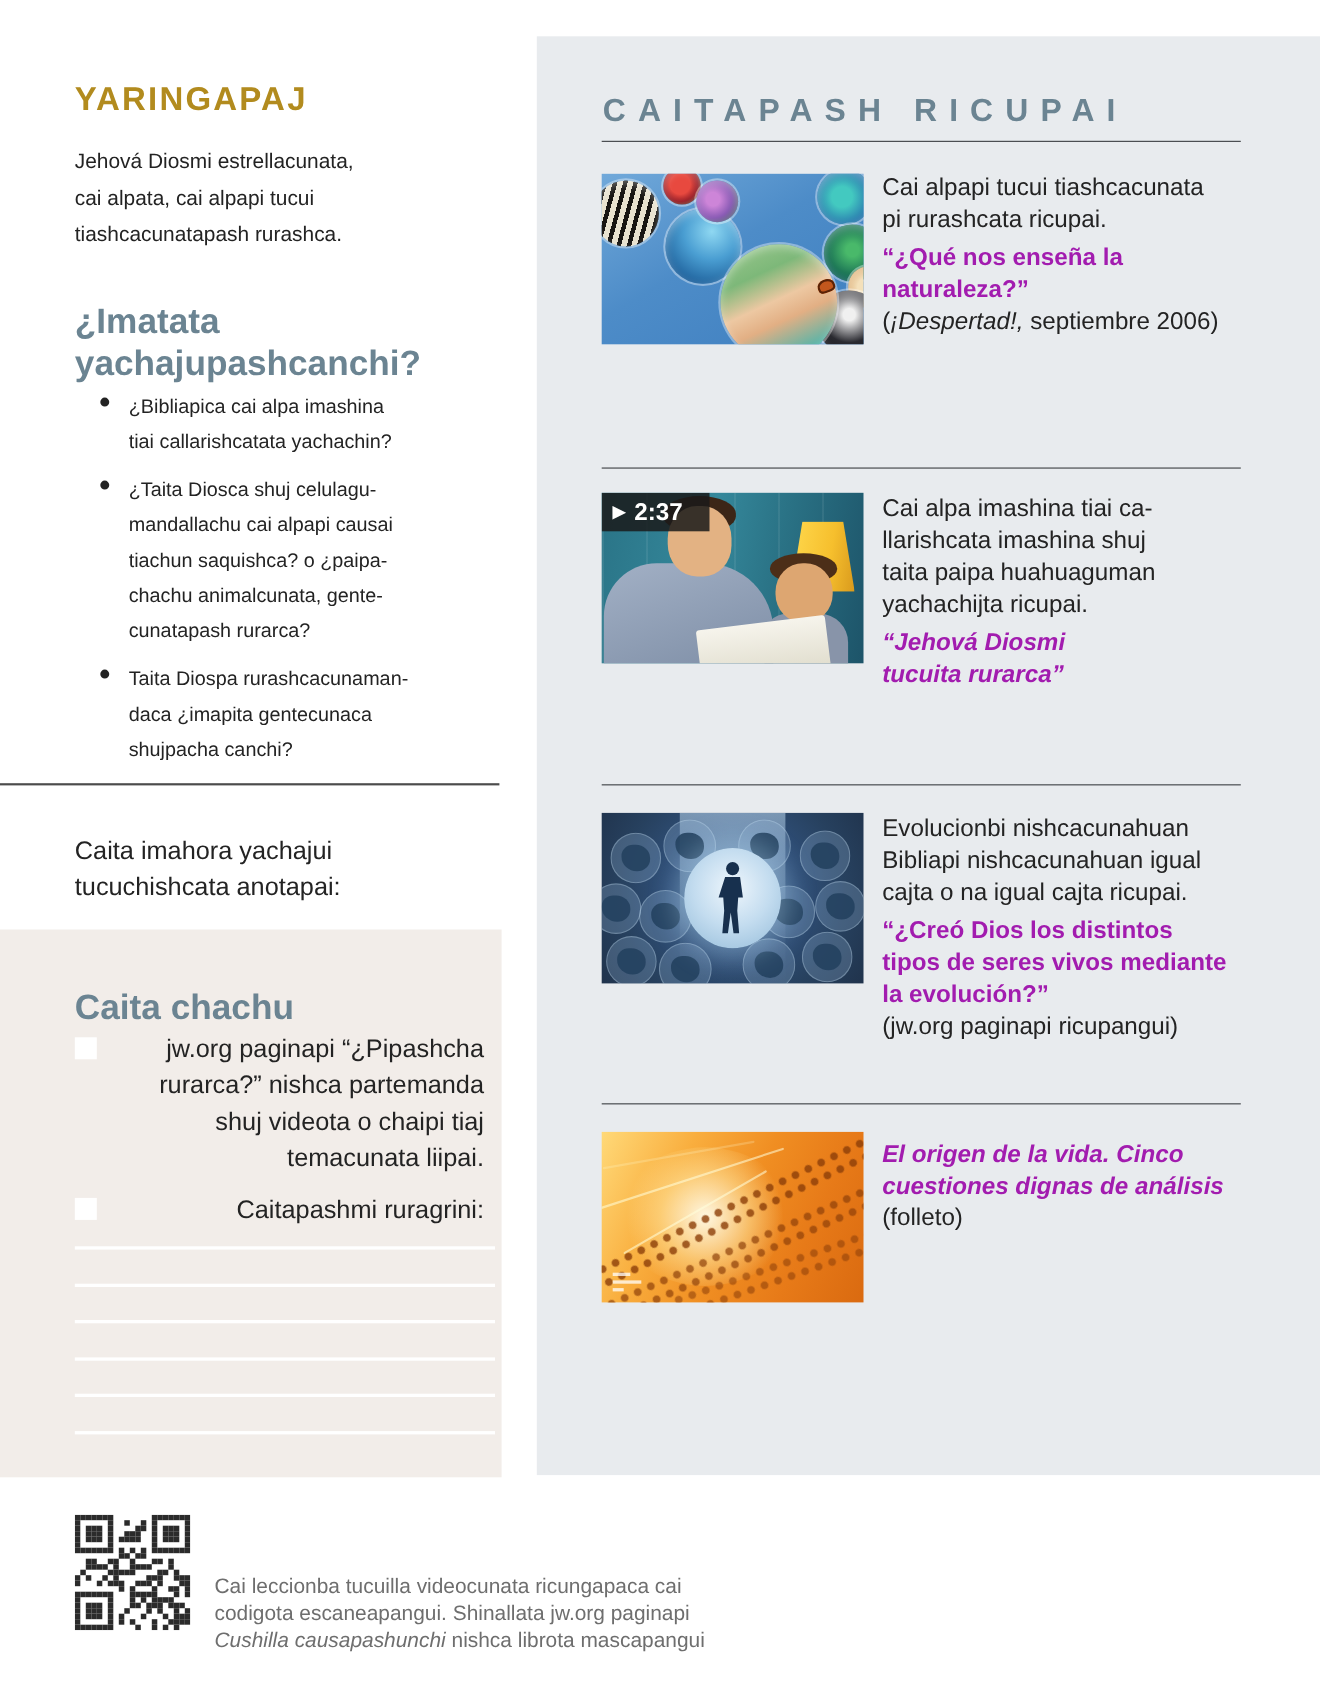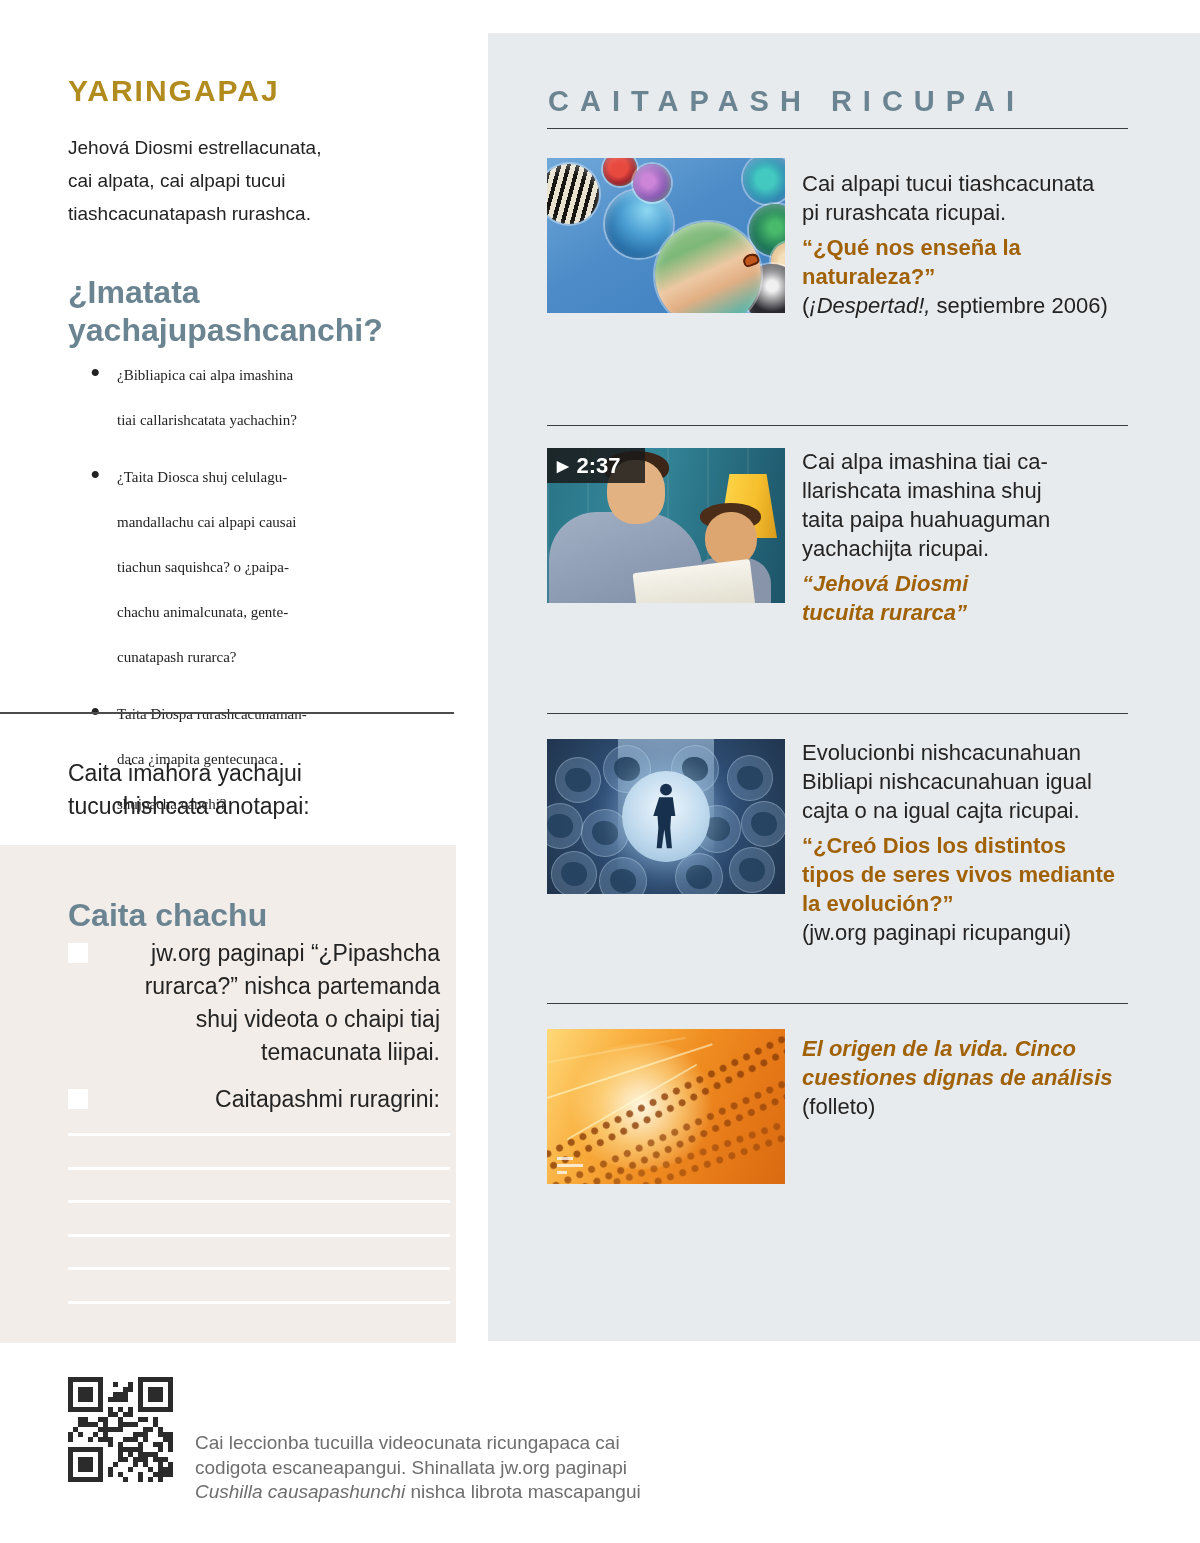--- a/index.html
+++ b/index.html
@@ -11,21 +11,21 @@
 
   
   .recap-heading{position:absolute;left:68px;top:54px;font-size:30px;font-weight:bold;
     letter-spacing:2px;color:#b28b1e;}
   .recap-paragraph{position:absolute;left:68px;top:112px;width:400px;
     font-size:19px;line-height:33px;}
   .learned-heading{position:absolute;left:68px;top:246px;width:420px;
     font-size:32px;line-height:38px;font-weight:bold;color:#6b8492;}
   .bullets{position:absolute;left:90px;top:353px;width:392px;}
   .bullet{position:relative;padding-left:27px;margin-bottom:12px;
-    font-size:15px;line-height:45px;white-space:pre-line;font-family:Liberation Serif, serif;}
+    font-size:18px;line-height:32px;white-space:pre-line;}
   .bullet::before{content:"\2022";position:absolute;left:0;top:-3px;font-size:30px;}
   .left-divider{position:absolute;left:0;top:712px;width:454px;height:2px;background:#4c4c4c;}
   .note-prompt{position:absolute;left:68px;top:734px;width:400px;
     font-size:23px;line-height:33px;}
 
   .action-box{position:absolute;left:0;top:845px;width:456px;height:498px;background:#f2ede9;}
   .action-heading{position:absolute;left:68px;top:25px;font-size:32px;font-weight:bold;color:#6b8492;}
   .tasks{position:absolute;left:68px;top:92px;width:372px;text-align:right;}
   .task{position:relative;padding-left:35px;margin-bottom:14px;
     font-size:23px;line-height:33px;white-space:pre-line;}
@@ -35,22 +35,22 @@
 
   
   .right-panel{position:absolute;left:488px;top:33px;width:712px;height:1308px;background:#e8ebee;}
   .right-heading{position:absolute;left:60px;top:28px;font-size:29px;font-weight:bold;
     letter-spacing:11px;color:#6b8492;white-space:nowrap;text-align:right;}
   .rule{position:absolute;left:59px;width:581px;height:1px;background:#3a3e41;}
   .r1{top:95px}.r2{top:392px}.r3{top:680px}.r4{top:970px}
   .thumb{position:absolute;left:59px;width:238px;height:155px;overflow:hidden;}
   .th1{top:125px}.th2{top:415px}.th3{top:706px}.th4{top:996px}
   .itext{position:absolute;left:314px;width:350px;font-size:22px;line-height:29px;}
-  .tx1{top:136px}.tx2{top:414px}.tx3{top:705px}.tx4{top:995px}
-  .cite{margin-top:6px;font-weight:bold;color:#a16207;white-space:pre-line;}
+  .tx1{top:122px}.tx2{top:414px}.tx3{top:705px}.tx4{top:995px}
+  .cite{margin-top:6px;font-weight:bold;color:#a21caf;white-space:pre-line;}
   .cite.italic{font-style:italic;}
   .note{white-space:pre-line;}
   .note em{font-style:italic;}
 
   
   .t-nature{background:linear-gradient(150deg,#71a9da 0%,#4d8cc8 45%,#3f7fc0 100%);}
   .bub{position:absolute;border-radius:50%;
     box-shadow:0 0 0 2px rgba(255,255,255,.38), inset 0 3px 8px rgba(255,255,255,.35);}
   .b-zebra{left:-8px;top:6px;width:60px;height:60px;background:
     repeating-linear-gradient(105deg,#171512 0 4px,#e8e2cf 4px 9px);}

